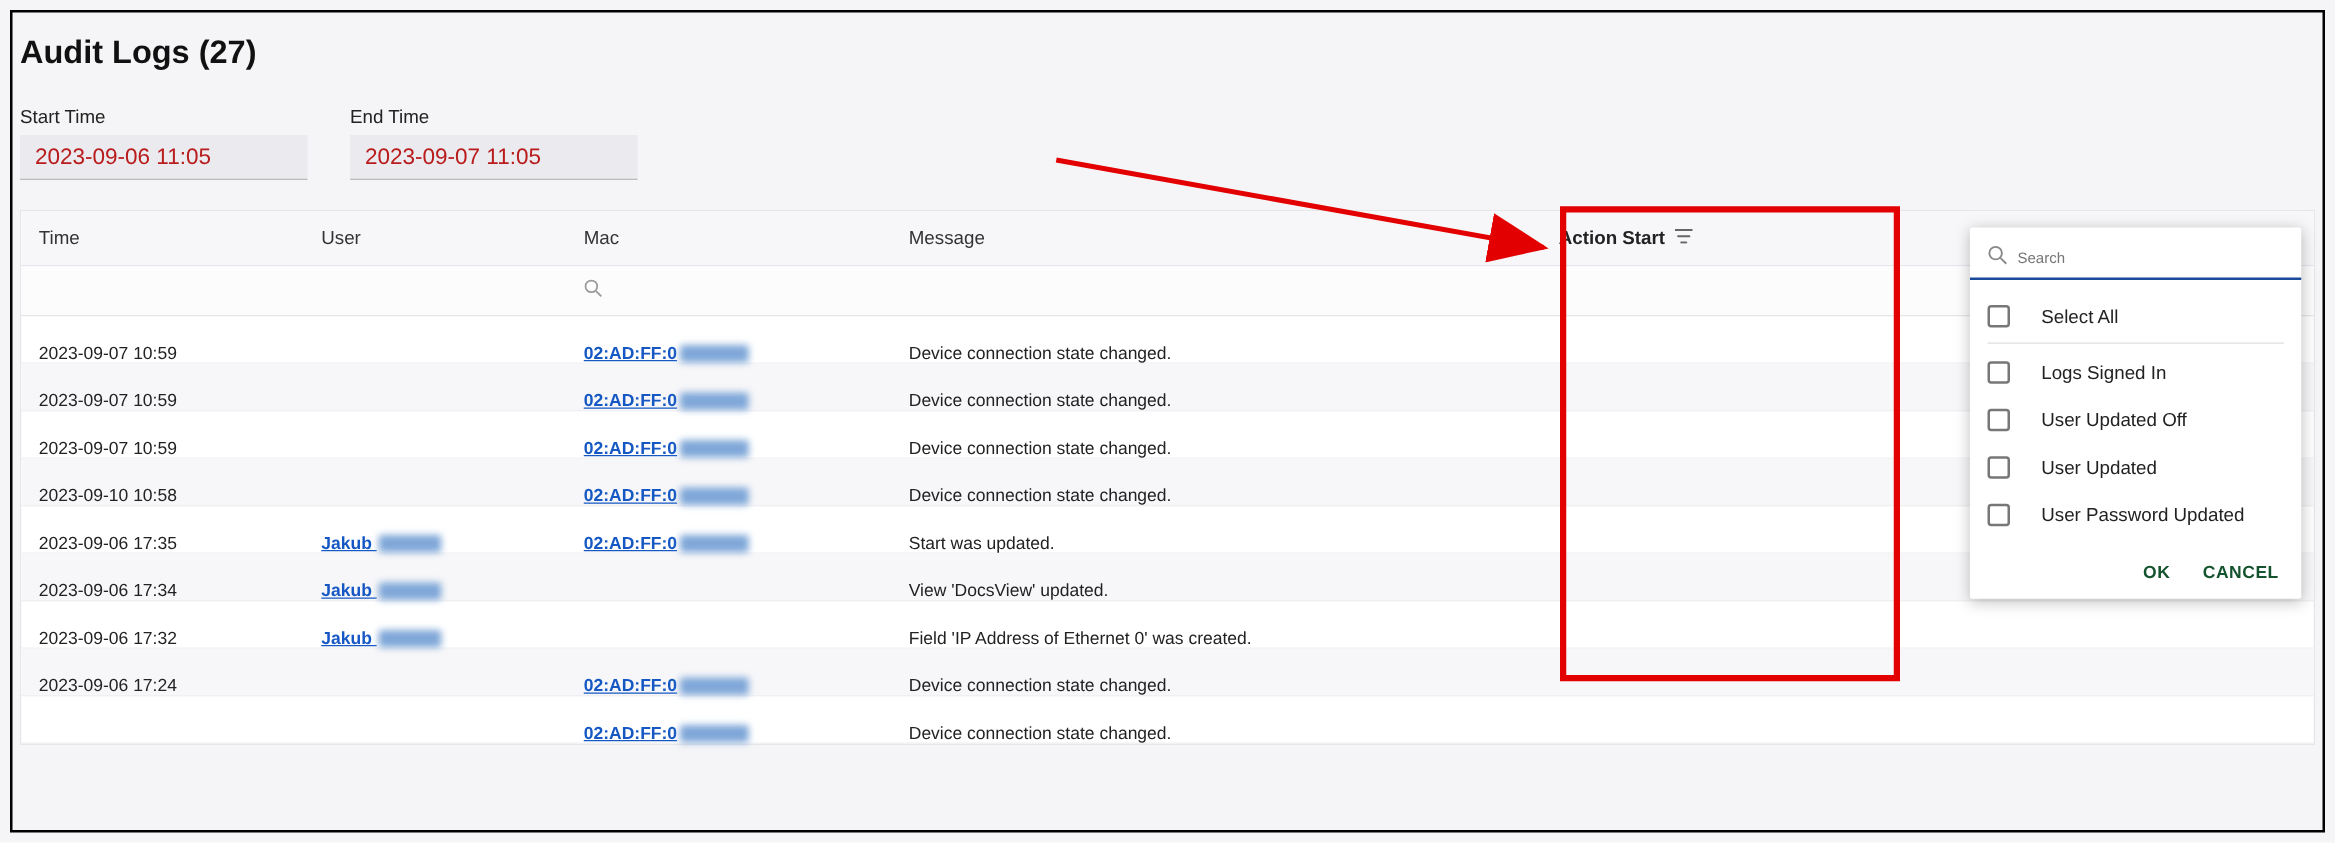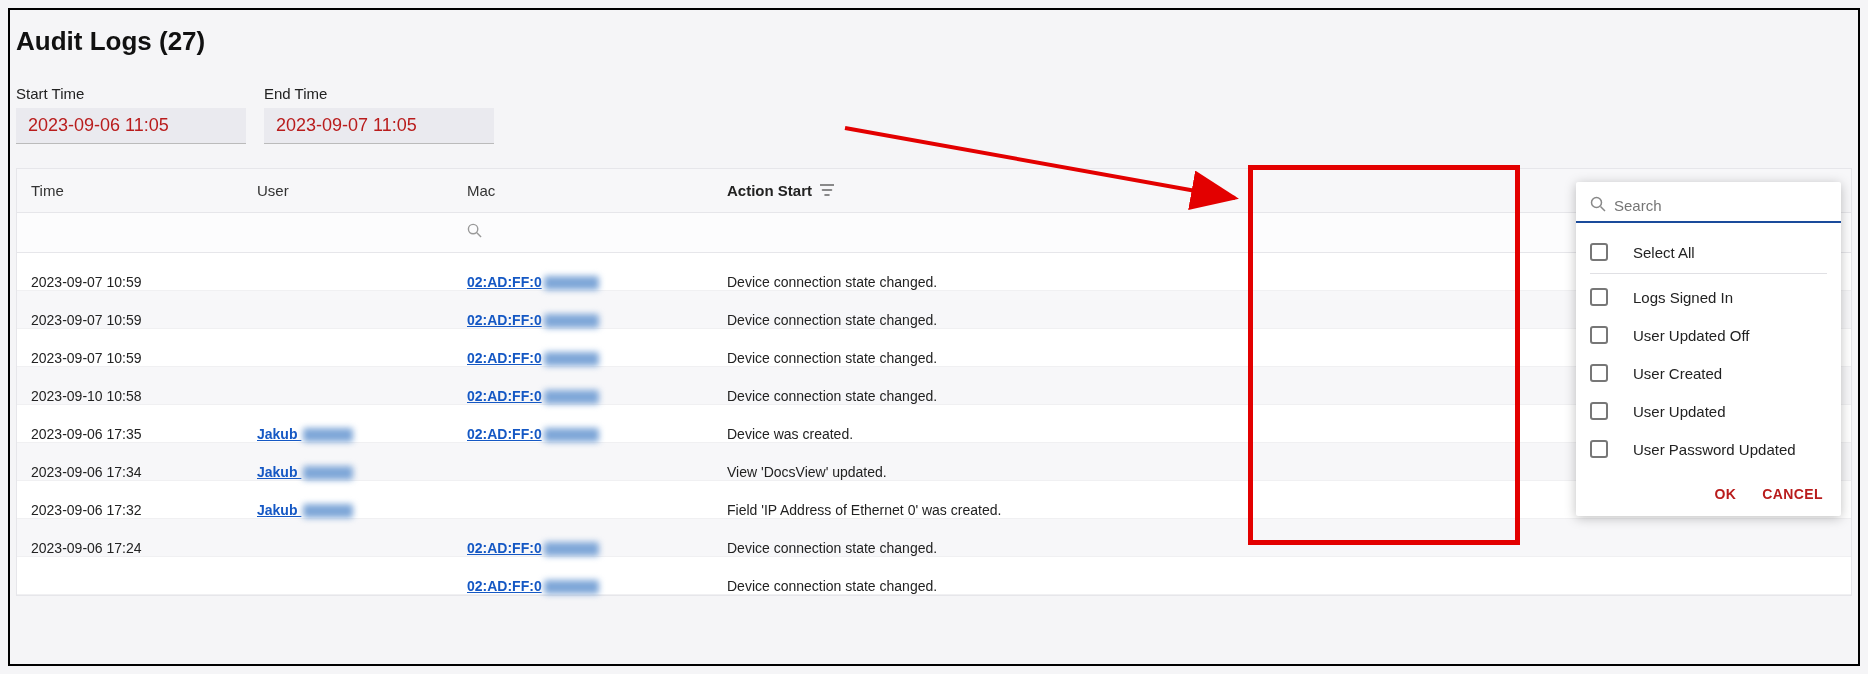--- a/index.html
+++ b/index.html
@@ -1,19 +1,19 @@
 <!DOCTYPE html>
 <html><head>
 <meta charset="utf-8">
 <style>
 * { box-sizing: border-box; margin: 0; padding: 0; }
 body { font-family: Arial, Helvetica, sans-serif; background: #f5f5f7; padding: 8px; }
 .outer { border: 2px solid #000; background: #f5f5f7; width: 1852px; height: 658px; overflow: hidden; position: relative; }
 .page-title { font-size: 26px; font-weight: 700; color: #111; padding: 16px 6px 8px 6px; }
-.filters { display: flex; gap: 18px; padding: 20px 6px 10px 6px; }
+.filters { display: flex; gap: 34px; padding: 20px 6px 10px 6px; }
 .filter-block { display: flex; flex-direction: column; gap: 6px; }
 .filter-label { font-size: 15px; color: #222; }
 .filter-input { width: 230px; height: 36px; background: #eaeaef; border: none; border-bottom: 1px solid #bbb; padding: 0 12px; font-size: 18px; color: #b91c1c; }
 .table-wrap { margin: 14px 6px 0 6px; background: #fff; border: 1px solid #e6e6ea; }
 .thead-row { display: flex; height: 44px; align-items: center; background: #f7f7f9; border-bottom: 1px solid #e6e6ea; font-size: 15px; color: #333; }
 .search-row { display: flex; height: 40px; align-items: center; background: #fcfcfd; border-bottom: 1px solid #e6e6ea; }
 .col-time { width: 240px; padding-left: 14px; }
 .col-user { width: 210px; }
 .col-mac { width: 260px; }
 .col-msg { width: 520px; }
@@ -21,27 +21,27 @@
 .action-header { display: inline-flex; align-items: center; gap: 8px; font-weight: 600; color: #222; }
 .search-icon { color: #888; }
 .tbody { }
 .data-row { display: flex; height: 38px; align-items: flex-end; font-size: 14px; color: #222; border-bottom: 1px solid #f0f0f2; }
 .data-row.alt { background: #f7f7f9; }
 .link { color: #1558c4; text-decoration: underline; font-weight: 700; }
 .blur-tail { display:inline-block; filter: blur(3px); background: #7fa7d8; color: transparent; width: 55px; height: 14px; margin-left: 2px; border-radius: 2px; vertical-align: text-bottom; }
 .blur-tail-sm { width: 50px; }
 .popup { position: absolute; top: 0; right: 10px; width: 265px; background: #fff; box-shadow: 0 2px 12px rgba(0,0,0,0.25); z-index: 10; border-radius: 2px; }
 .popup-search { display: flex; align-items: center; gap: 8px; padding: 14px 14px 6px 14px; border-bottom: 2px solid #1a4b9b; }
-.popup-search input { border: none; outline: none; flex: 1; font-size: 15px; color: #333; }
+.popup-search input { border: none; outline: none; flex: 1; font-size: 12px; color: #333; }
 .popup-body { padding: 10px 14px 6px 14px; }
 .checkbox-row { display: flex; align-items: center; gap: 25px; height: 38px; font-size: 15px; color: #222; }
 .checkbox { width: 18px; height: 18px; border: 2px solid #777; border-radius: 3px; }
 .sep { border: none; border-top: 1px solid #e0e0e4; margin: 2px 0 4px 0; }
 .popup-footer { display: flex; justify-content: flex-end; gap: 26px; padding: 12px 18px 14px 0; }
-.popup-btn { color: #b91c1c; font-weight: 700; font-size: 14px; letter-spacing: 0.4px; cursor: pointer; }
+.popup-btn { color: #14532d; font-weight: 700; font-size: 14px; letter-spacing: 0.4px; cursor: pointer; }
 .red-highlight { position: absolute; border: 5px solid #e30000; pointer-events: none; z-index: 20; }
 .arrow-svg { position: absolute; pointer-events: none; z-index: 20; }
 </style>
 </head>
 <body>
 
 <div class="outer">
 
   <div class="page-title">Audit Logs (27)</div>
 
@@ -54,20 +54,21 @@
       <div class="filter-label">End Time</div>
       <input class="filter-input" value="2023-09-07 11:05" style="">
     </div>
   </div>
 
   <div class="table-wrap" style="position:relative;">
     <div class="thead-row">
       <div class="col-time">Time</div>
       <div class="col-user">User</div>
       <div class="col-mac">Mac</div>
+      <div class="col-msg">Message</div>
       <div class="col-action">
         <span class="action-header">
           <span>Action Start</span>
           <span>
             <svg width="14" height="12" viewBox="0 0 14 12">
                 <path d="M0 1 H14 M2.5 6 H11.5 M5 11 H9" stroke="#666" stroke-width="1.6" stroke-linecap="round"></path>
               </svg>
           </span>
         </span>
 
@@ -91,24 +92,20 @@
                 <div class="checkbox-row">
                   <span class="checkbox"></span>
                   <span>Logs Signed In</span>
                 </div>
                 <div class="checkbox-row">
                   <span class="checkbox"></span>
                   <span>User Updated Off</span>
                 </div>
                 <div class="checkbox-row">
                   <span class="checkbox"></span>
-                  <span>User Created</span>
-                </div>
-                <div class="checkbox-row">
-                  <span class="checkbox"></span>
                   <span>User Updated</span>
                 </div>
                 <div class="checkbox-row">
                   <span class="checkbox"></span>
                   <span>User Password Updated</span>
                 </div>
               </div>
           </div>
           <div class="popup-footer">
             <span class="popup-btn">OK</span>
@@ -159,21 +156,21 @@
           <div class="col-time">2023-09-10 10:58</div>
           <div class="col-user"></div>
           <div class="col-mac"><span class="link">02:AD:FF:0<span class="blur-tail"></span></span></div>
           <div class="col-msg">Device connection state changed.</div>
           <div class="col-action"></div>
         </div>
         <div class="data-row">
           <div class="col-time">2023-09-06 17:35</div>
           <div class="col-user"><span class="link">Jakub <span class="blur-tail blur-tail-sm"></span></span></div>
           <div class="col-mac"><span class="link">02:AD:FF:0<span class="blur-tail"></span></span></div>
-          <div class="col-msg">Device was created.</div>
+          <div class="col-msg">Start was updated.</div>
           <div class="col-action"></div>
         </div>
         <div class="data-row alt">
           <div class="col-time">2023-09-06 17:34</div>
           <div class="col-user"><span class="link">Jakub <span class="blur-tail blur-tail-sm"></span></span></div>
           <div class="col-mac"></div>
           <div class="col-msg">View 'DocsView' updated.</div>
           <div class="col-action"></div>
         </div>
         <div class="data-row">

